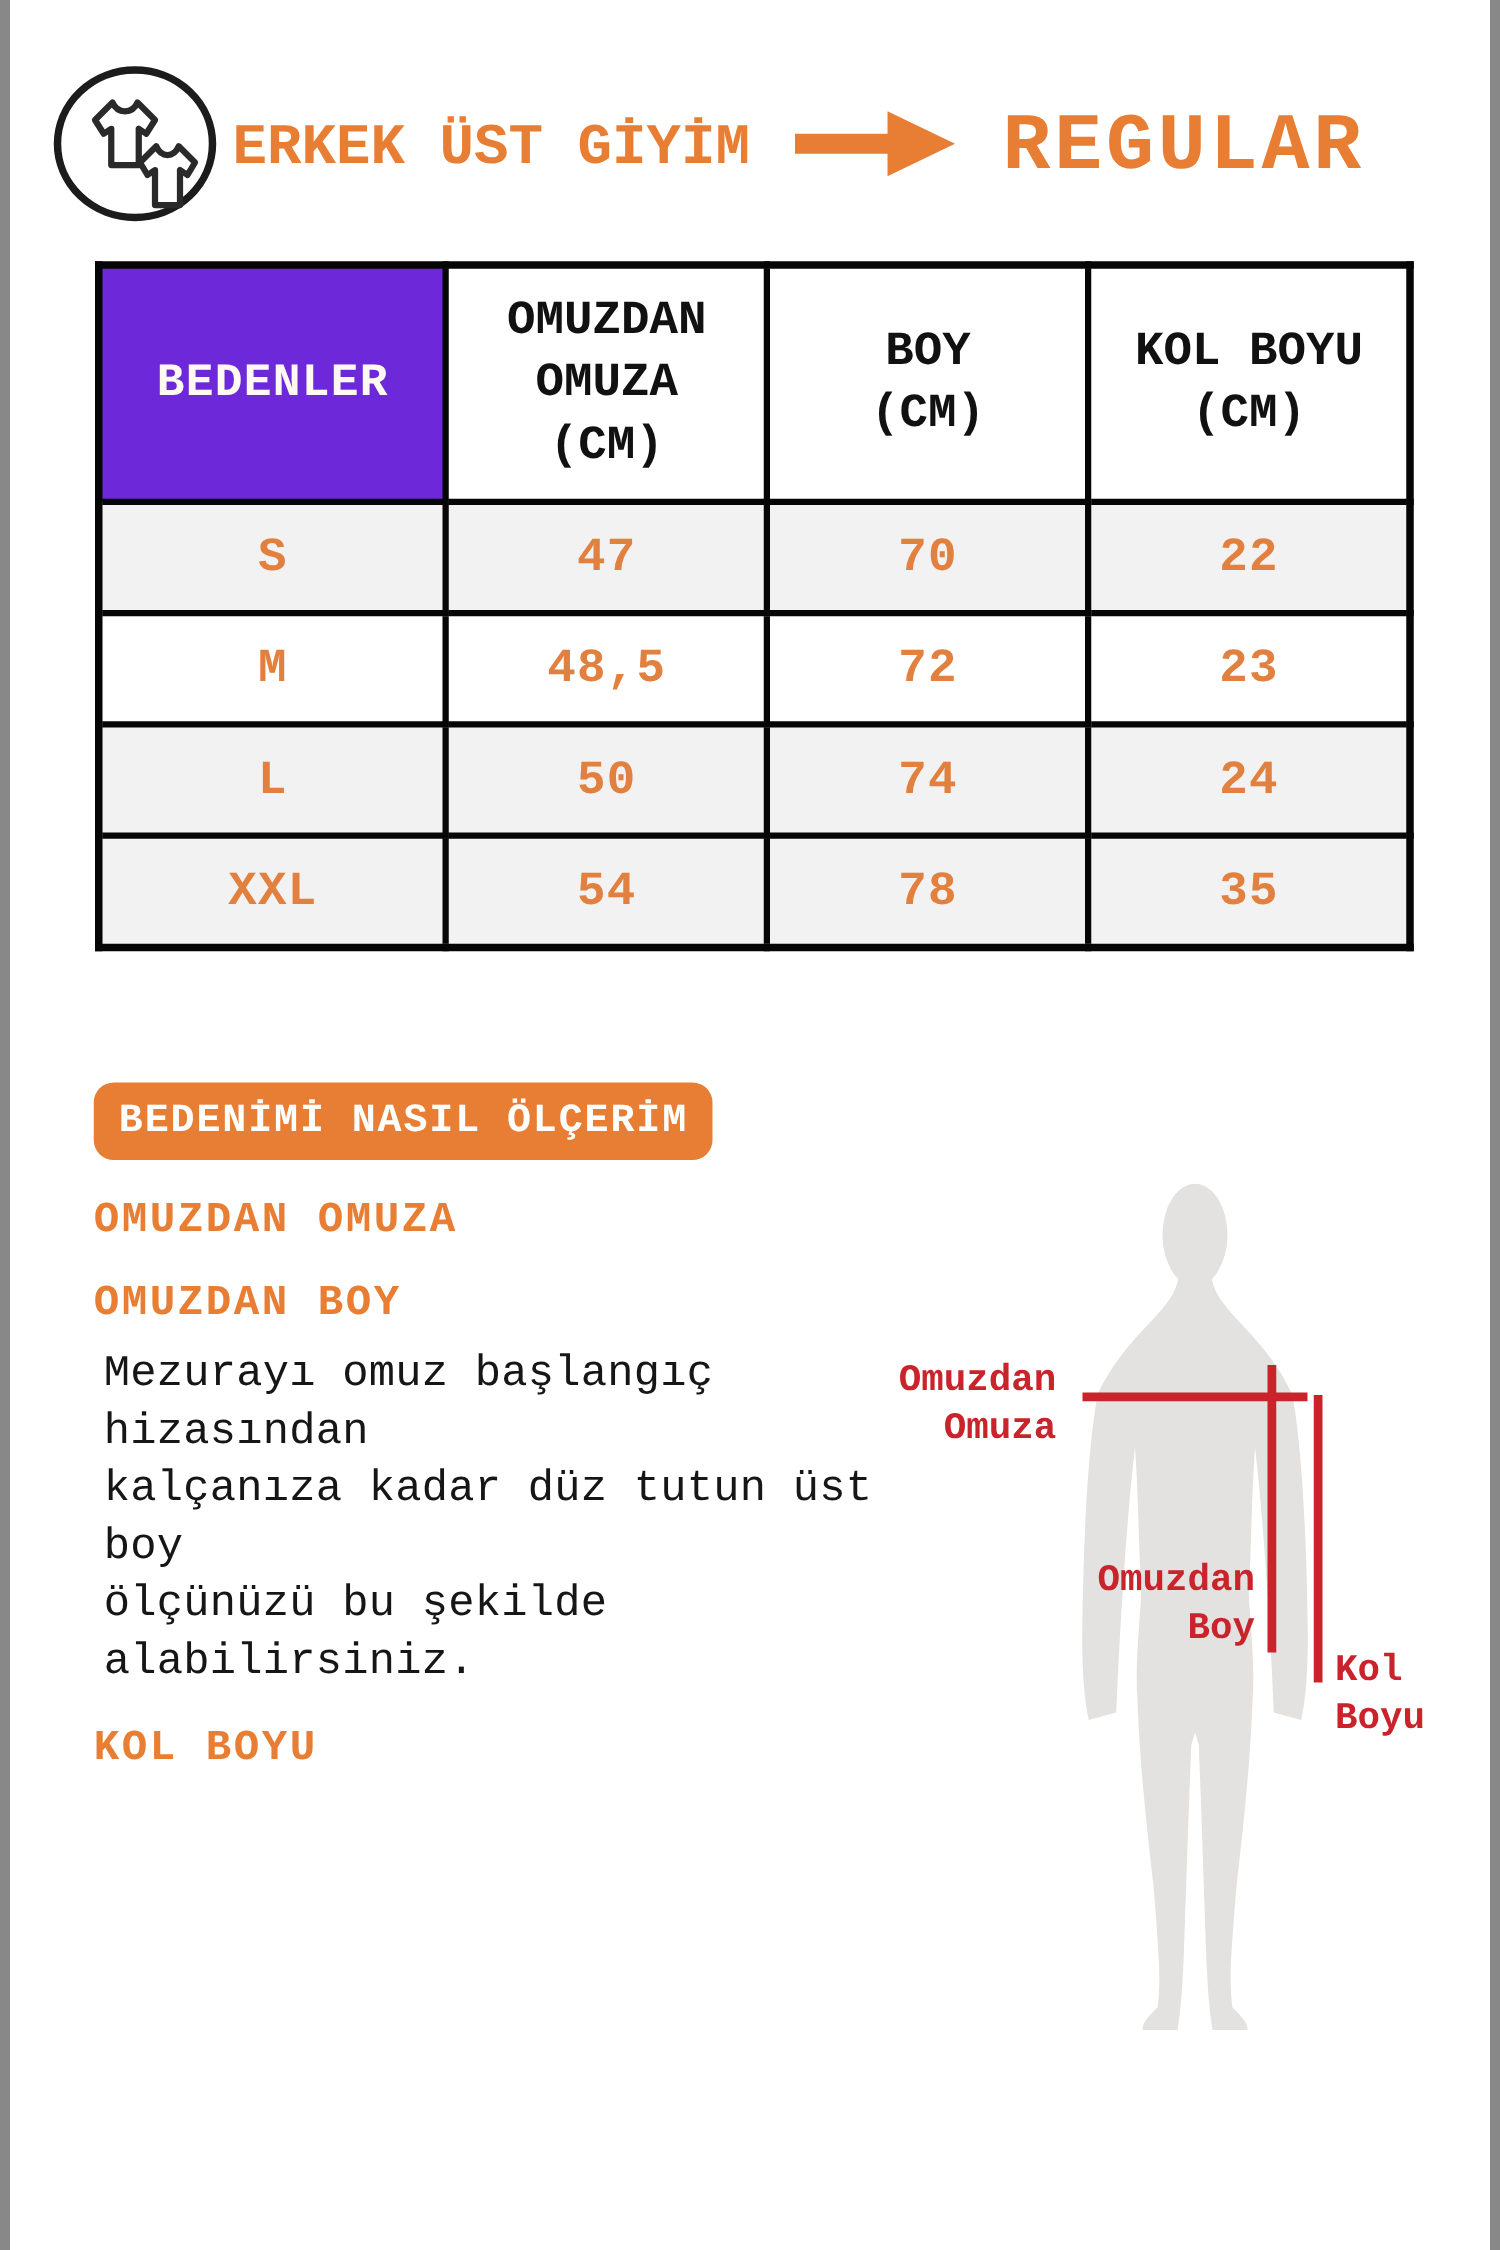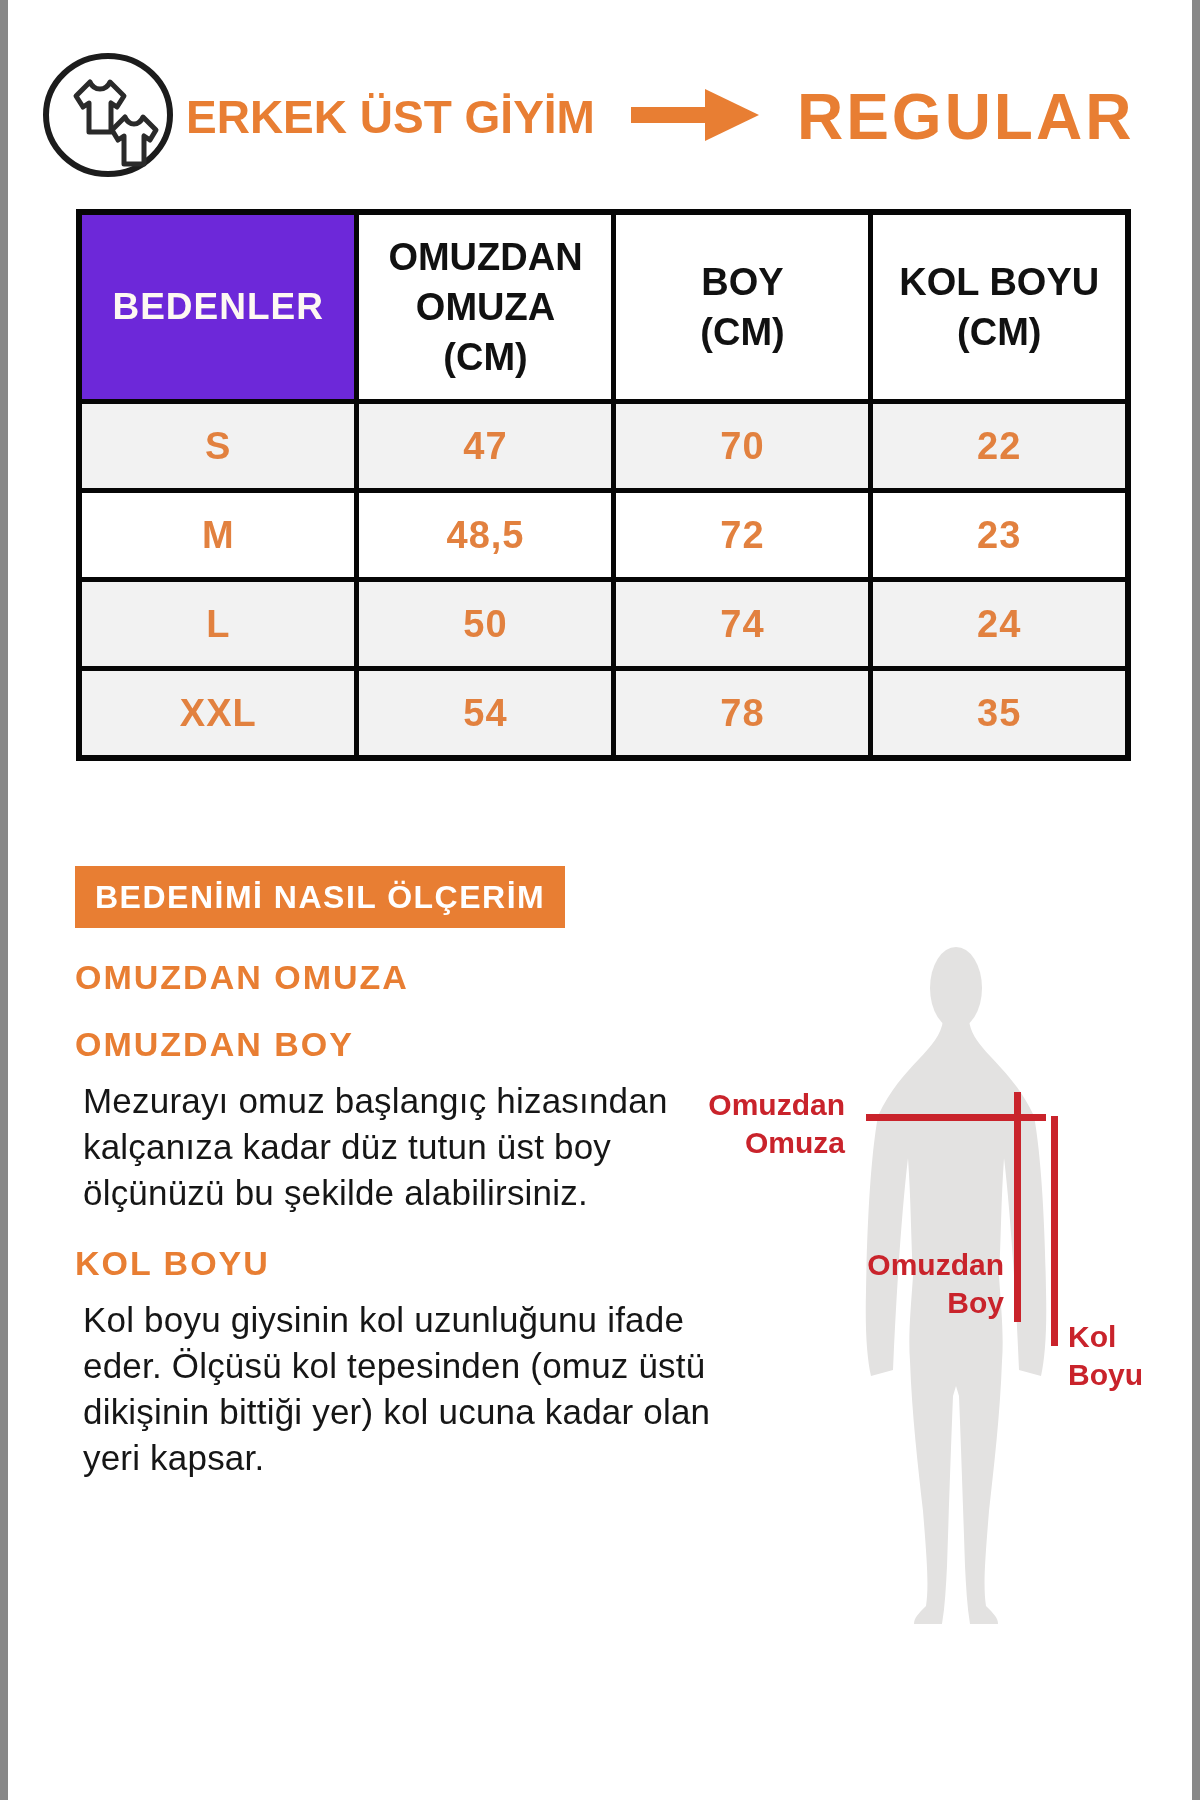--- a/index.html
+++ b/index.html
@@ -1,19 +1,19 @@
 <!DOCTYPE html>
 <html><head>
 <meta charset="utf-8">
 <style>
   html,body{margin:0;padding:0;background:#888;}
   .page{
     position:relative;width:1184px;height:1800px;margin:0 auto;
     background:#ffffff;overflow:hidden;
-    font-family:Liberation Sans, sans-serif;color:#1a1a1a;
+    font-family:Liberation Mono, monospace;color:#1a1a1a;
   }
   
   .hdr{position:absolute;left:34px;top:52px;display:flex;align-items:center;}
   .hdr-icon{flex:0 0 auto;}
   .hdr-title{margin-left:12px;font-size:46px;font-weight:bold;color:#E87E33;letter-spacing:0px;white-space:nowrap;}
   .hdr-arrow{margin-left:36px;flex:0 0 auto;}
   .hdr-fit{margin-left:38px;font-size:64px;font-weight:bold;color:#E87E33;letter-spacing:3px;white-space:nowrap;}
   
   table.size{
     position:absolute;left:68px;top:209px;width:1055px;
@@ -28,21 +28,21 @@
     background:#ffffff;color:#111;font-size:38px;font-weight:bold;
     line-height:1.32;white-space:pre-line;padding:16px 0;height:152px;
   }
   table.size thead th.sizes-col{background:#6d28d9;color:#fdf8f2;font-size:37px;letter-spacing:1px;}
   table.size tbody td{height:82px;font-size:38px;font-weight:bold;color:#E2813F;letter-spacing:1px;}
   table.size tbody tr.alt{background:#F2F2F2;}
   
   .badge{
     position:absolute;left:67px;top:866px;height:62px;line-height:62px;
     background:#E87E33;color:#ffffff;font-size:32px;font-weight:bold;
-    letter-spacing:1.5px;padding:0 20px;white-space:nowrap;
+    letter-spacing:1.5px;padding:0 20px;white-space:nowrap;border-radius:16px;
   }
   .howto{position:absolute;left:67px;top:958px;width:660px;}
   .howto h3{margin:28px 0 14px 0;font-size:34px;font-weight:bold;color:#E87E33;letter-spacing:2px;}
   .howto h3:first-child{margin-top:0;}
   .howto p{margin:12px 0 0 8px;font-size:35px;line-height:46px;letter-spacing:0.2px;color:#161616;white-space:pre-line;}
   
   .silhouette{position:absolute;left:846px;top:946px;}
   .mline{position:absolute;background:#C9232B;}
   .mline.h{left:858px;top:1114px;width:180px;height:7px;}
   .mline.v1{left:1006px;top:1092px;width:7px;height:230px;}
@@ -126,24 +126,20 @@
 
   <div class="badge">BEDENİMİ NASIL ÖLÇERİM</div>
 
   <div class="howto">
     <h3>OMUZDAN OMUZA</h3>
     <h3>OMUZDAN BOY</h3>
     <p>Mezurayı omuz başlangıç hizasından
 kalçanıza kadar düz tutun üst boy
 ölçünüzü bu şekilde alabilirsiniz.</p>
     <h3>KOL BOYU</h3>
-    <p>Kol boyu giysinin kol uzunluğunu ifade
-eder. Ölçüsü kol tepesinden (omuz üstü
-dikişinin bittiği yer) kol ucuna kadar olan
-yeri kapsar.</p>
   </div>
 
   <div class="silhouette">
     <svg width="204" height="688" viewBox="0 0 204 688">
       <g fill="#E3E2E1">
         <ellipse cx="102" cy="42" rx="26" ry="41"></ellipse>
         <path d="M 89 74
                  C 86 104, 48 118, 24 170
                  C 16 215, 13 285, 12 345
                  C 11 385, 13 412, 17 430

